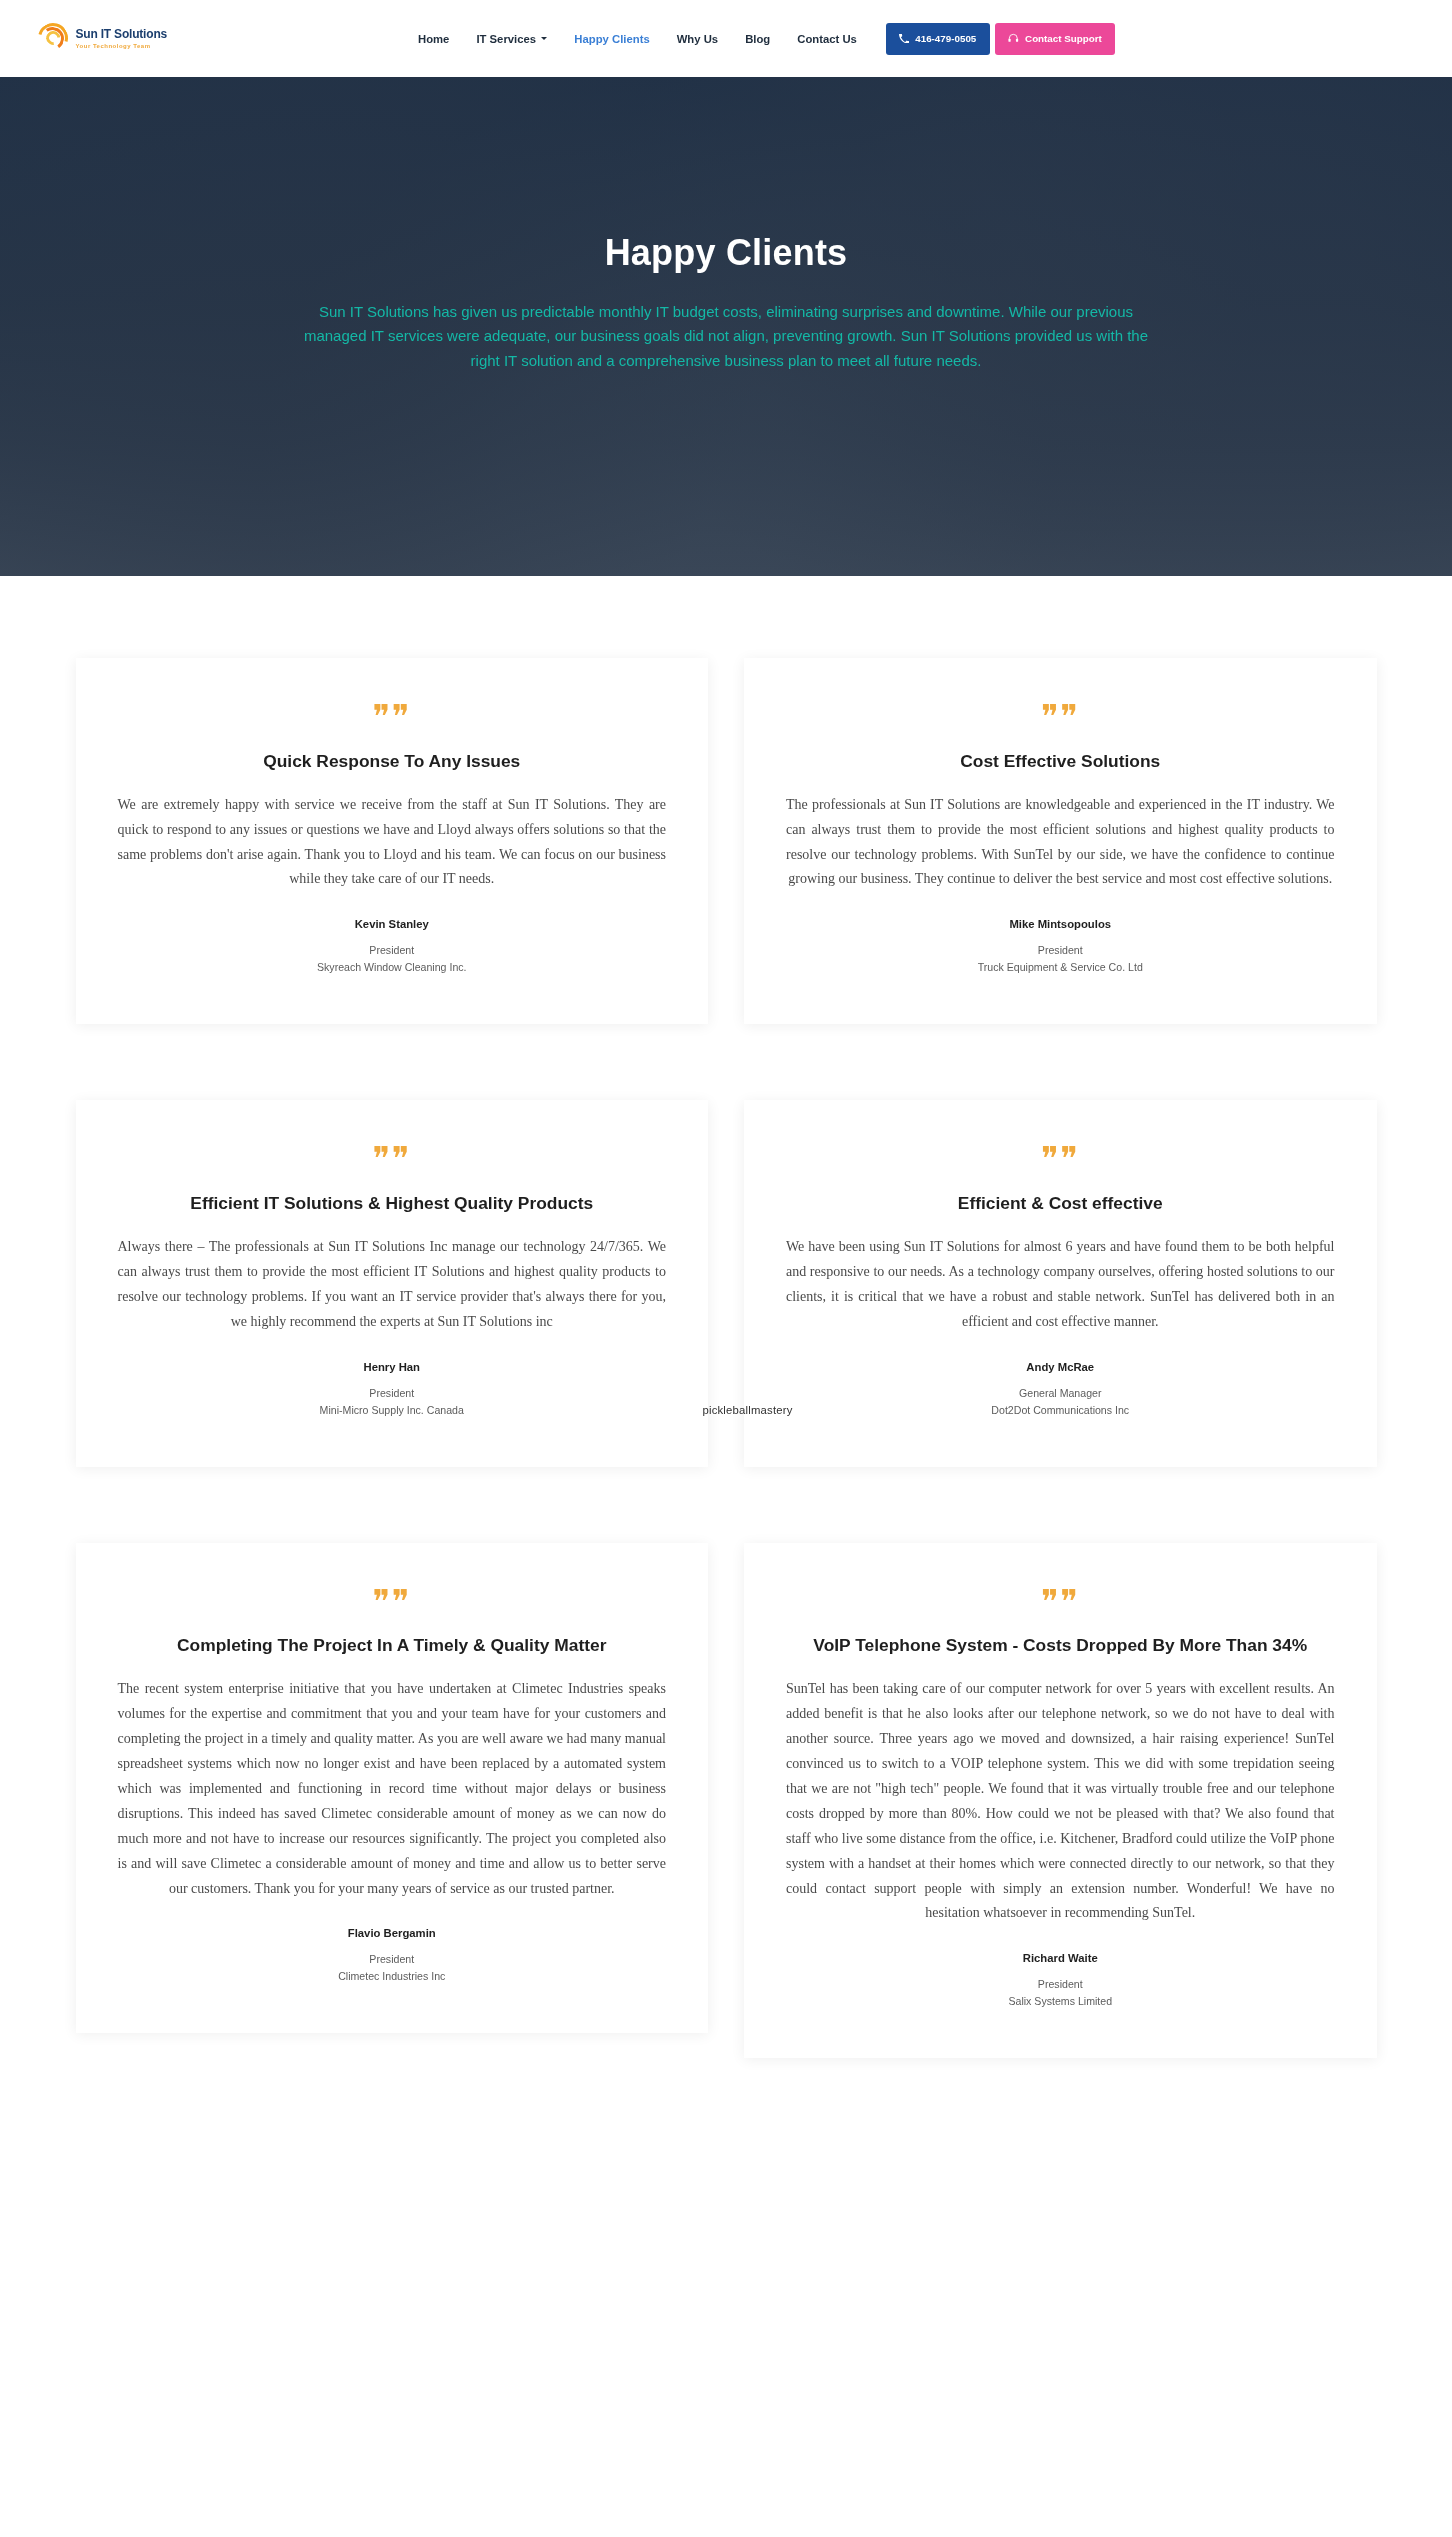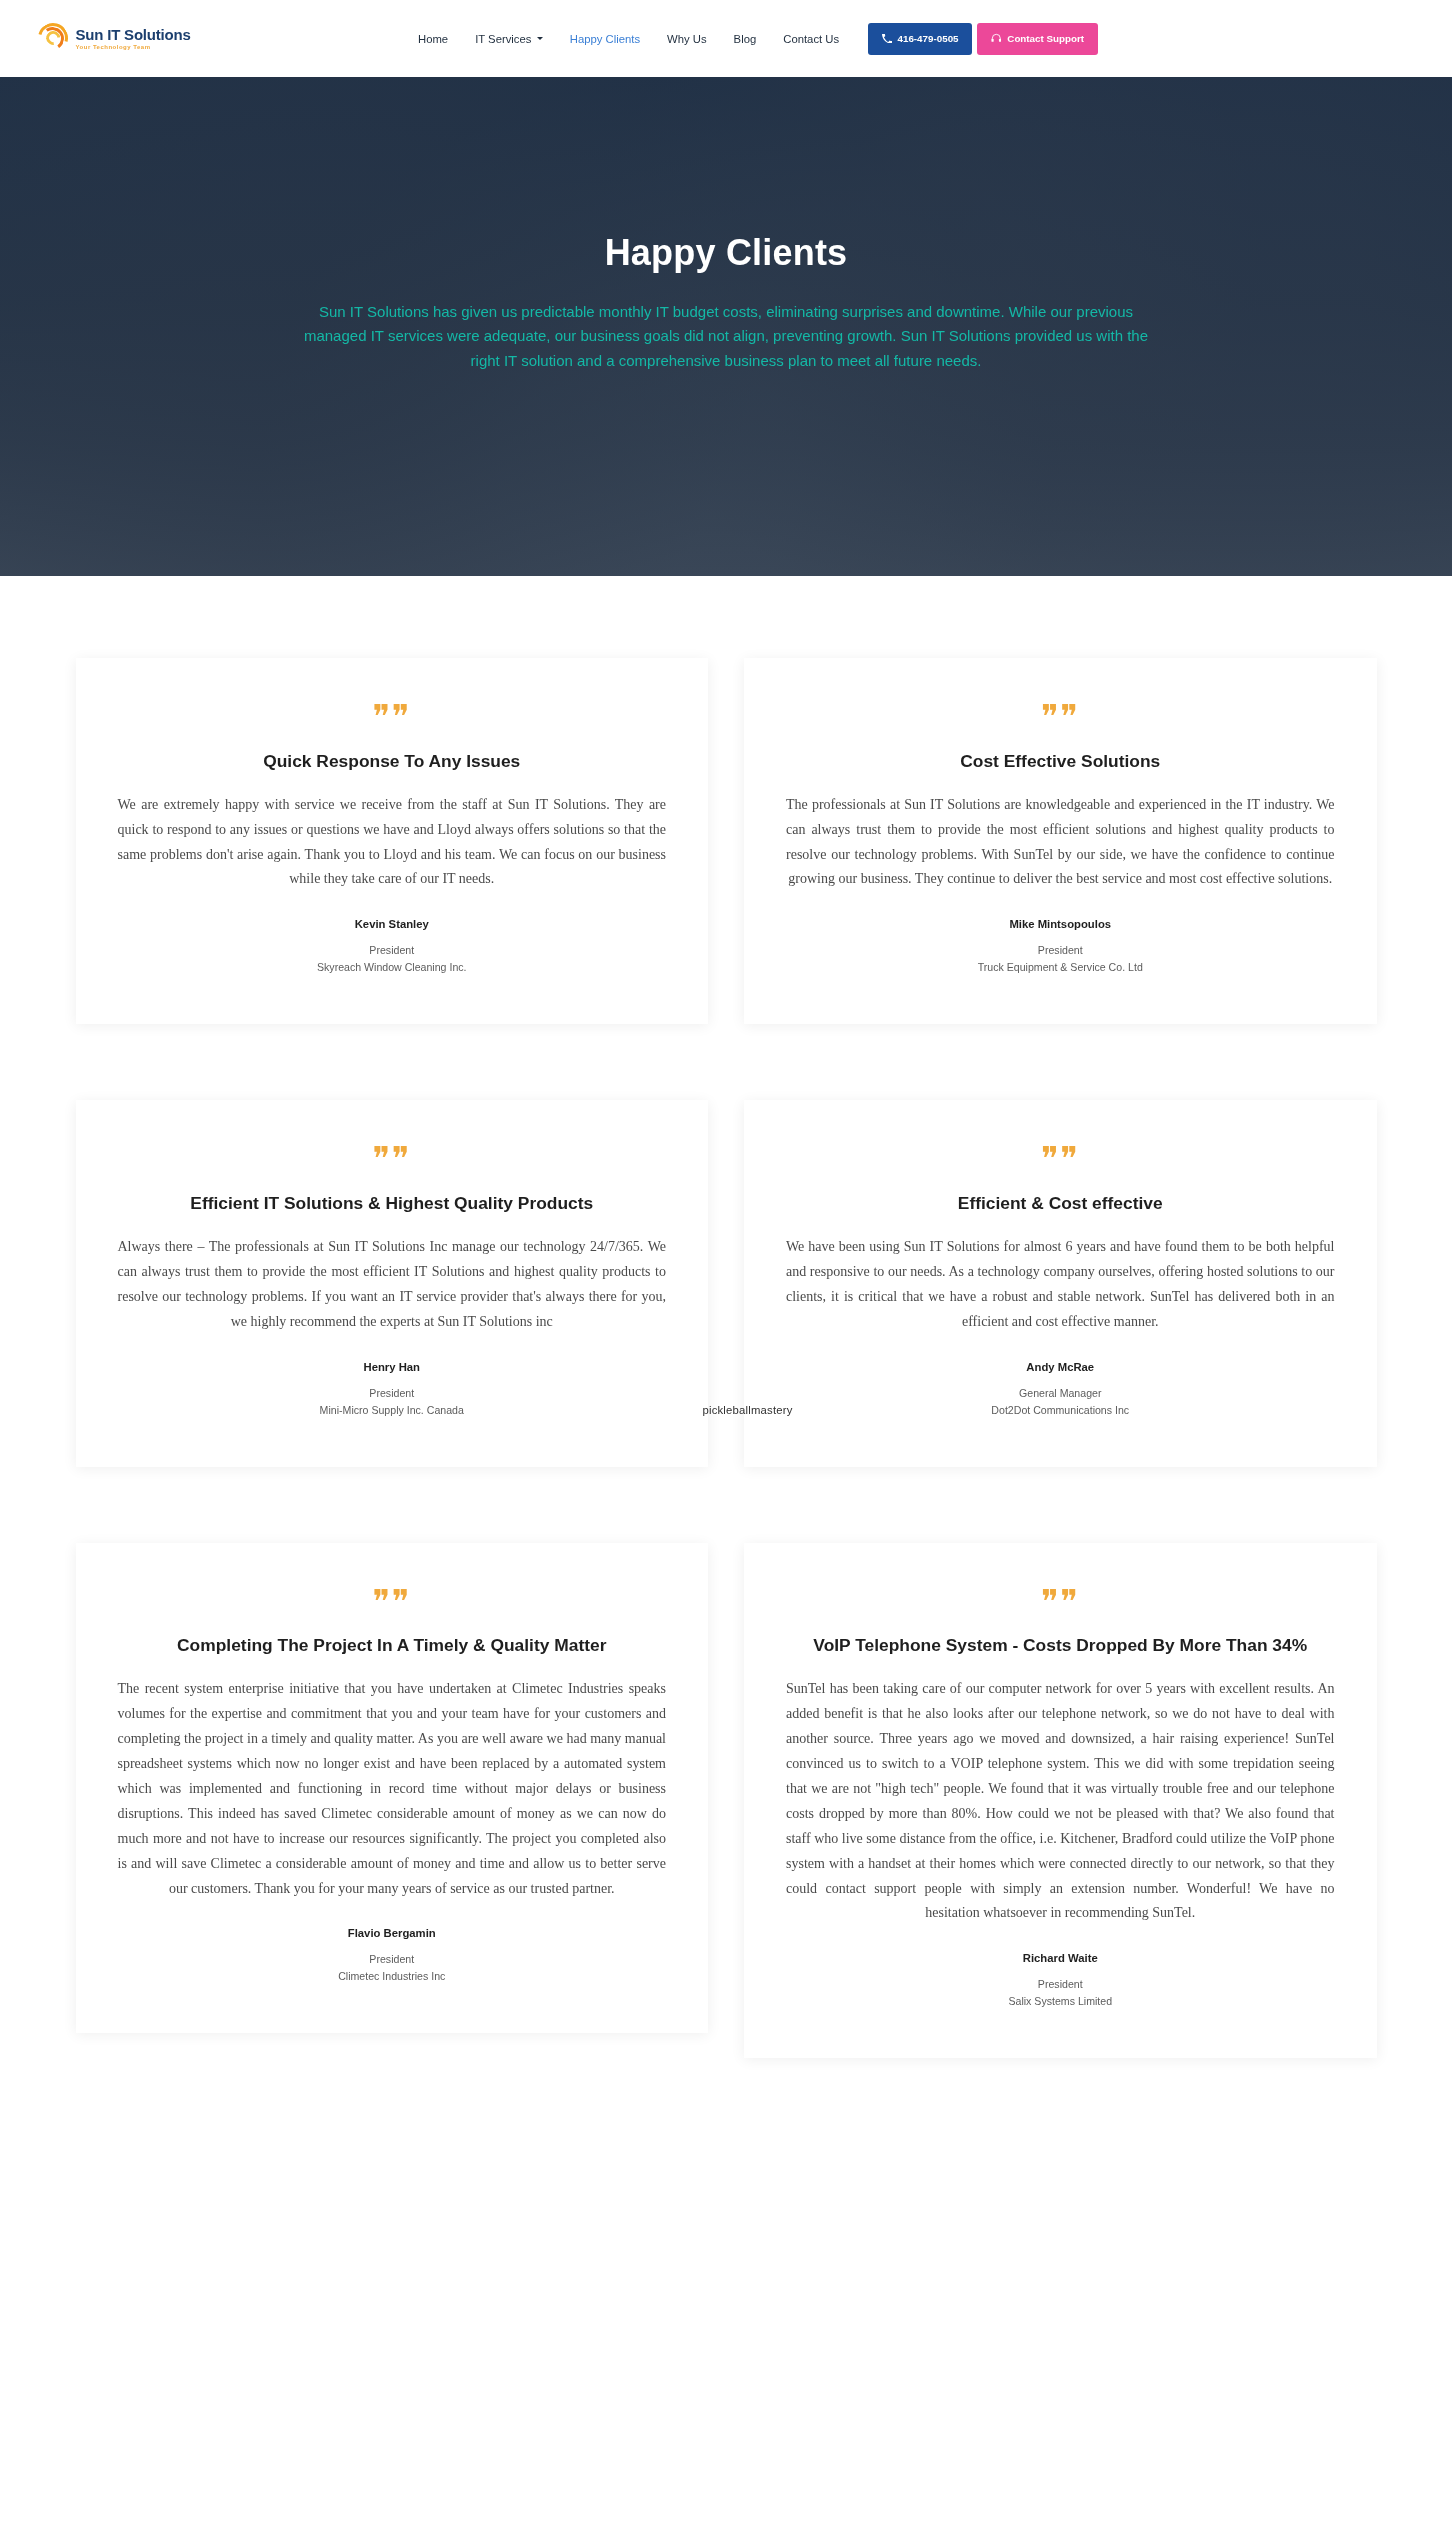--- a/index.html
+++ b/index.html
@@ -35,21 +35,21 @@
   .logo-mark .ring {
     position: absolute;
     border-radius: 50%;
     border: 3px solid #f0a93c;
   }
   .logo-mark .r1 { width: 30px; height: 30px; left: 1.5px; top: 2.3px; border-color: #f5a623; border-left-color: transparent; border-bottom-color: transparent; transform: rotate(-30deg); }
   .logo-mark .r2 { width: 23px; height: 23px; left: 5.3px; top: 6px; border-color: #f07d1a; border-left-color: transparent; border-bottom-color: transparent; transform: rotate(10deg); }
   .logo-mark .r3 { width: 14.4px; height: 14.4px; left: 9.8px; top: 9.8px; border-color: #f5c242; border-right-color: transparent; transform: rotate(40deg); }
   .logo-text { margin-left: 4.5px; line-height: 1; }
   .logo-title {
-    font-size: 15px;
+    font-size: 12px;
     font-weight: 700;
     color: #1c3f6e;
     letter-spacing: -0.2px;
     font-family: "Liberation Sans", sans-serif;
   }
   .logo-title .sun { color: #1c3f6e; }
   .logo-sub {
     font-size: 6px;
     color: #f0a93c;
     letter-spacing: 0.5px;
@@ -59,21 +59,21 @@
 
   .main-nav {
     display: flex;
     align-items: center;
     gap: 27px;
     margin-left: 155px;
   }
   .nav-item {
     font-size: 11.3px;
     color: #1f2d3d;
-    font-weight: 400;
+    font-weight: 700;
     text-decoration: none;
     white-space: nowrap;
     display: flex;
     align-items: center;
     gap: 5.3px;
     cursor: pointer;
   }
   .nav-item.active { color: #3a7fd5; }
   .caret {
     width: 0; height: 0;

